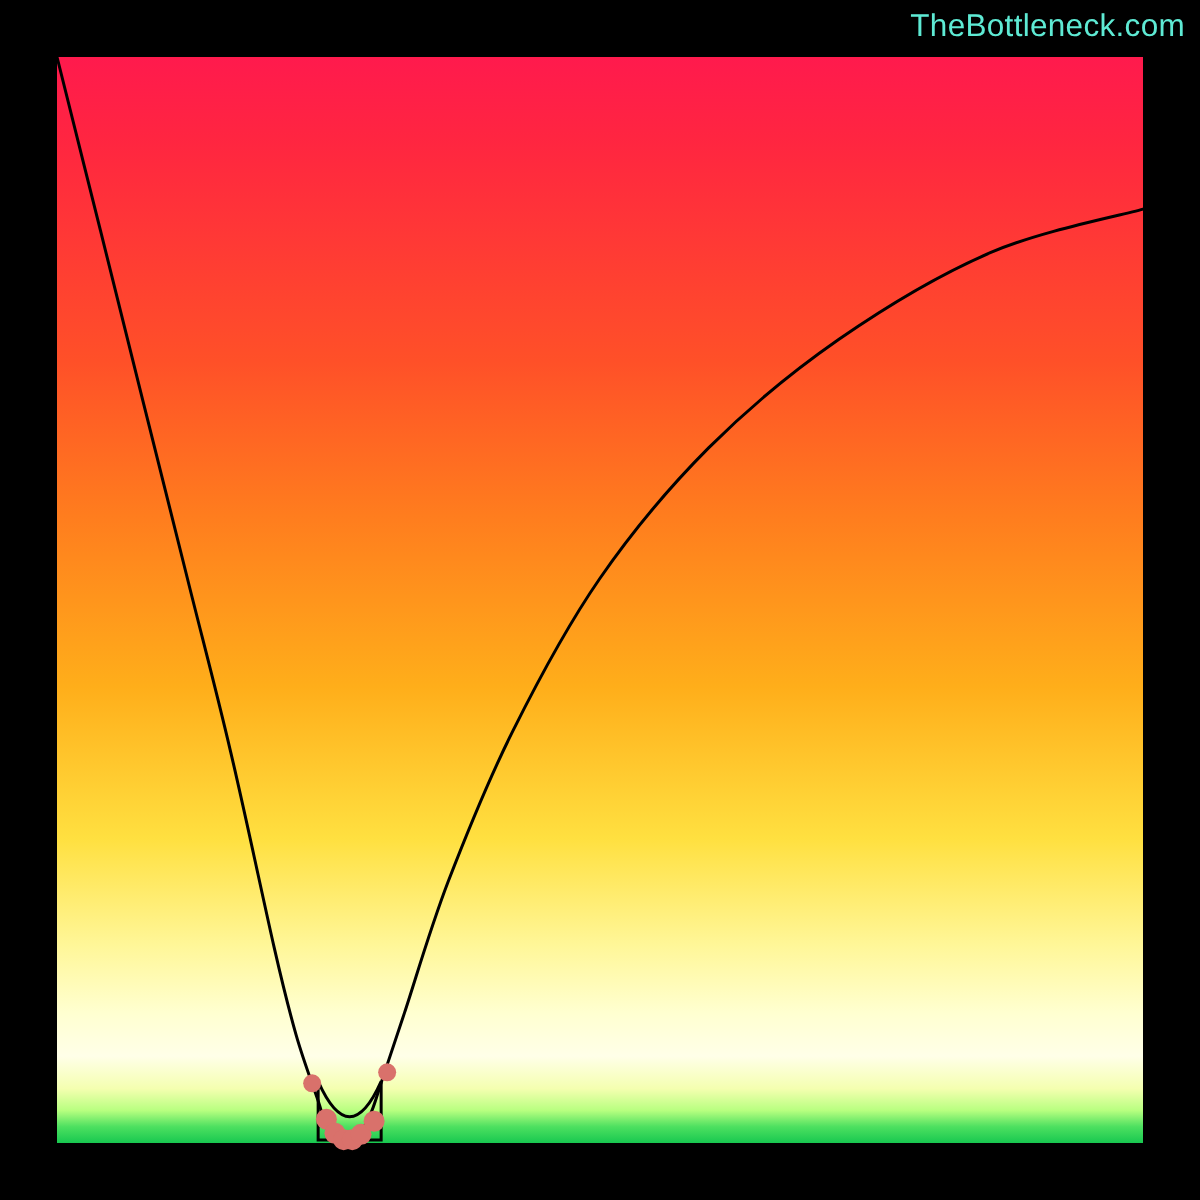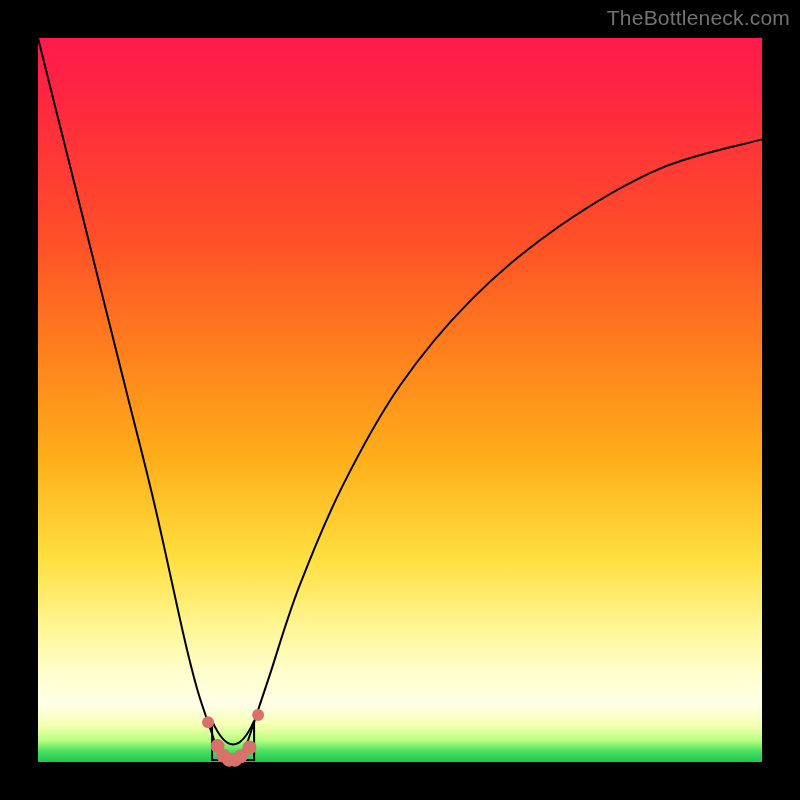--- a/index.html
+++ b/index.html
@@ -40,21 +40,21 @@
       #f4ffb0 95%,
       #b8ff80 97%,
       #4de060 98.5%,
       #18c850 100%
     );
   }
   .watermark {
     position: absolute;
     top: 6px;
     right: 10px;
-    color: #737373;
+    color: #5eead4;
     font-size: 21px;
     font-weight: 500;
     letter-spacing: 0.2px;
   }
   svg.curve {
     position: absolute;
     top: 0;
     left: 0;
     width: 724px;
     height: 724px;

